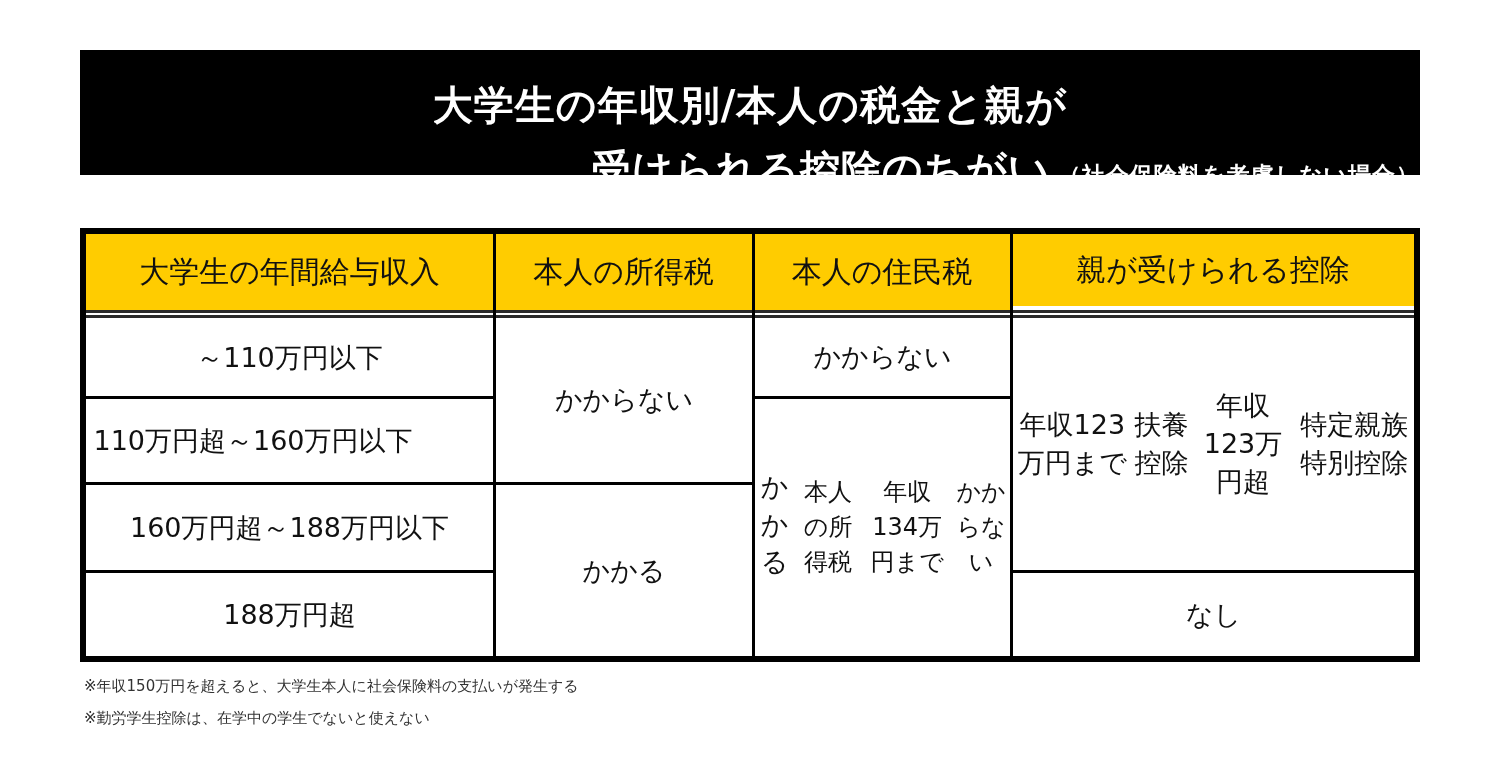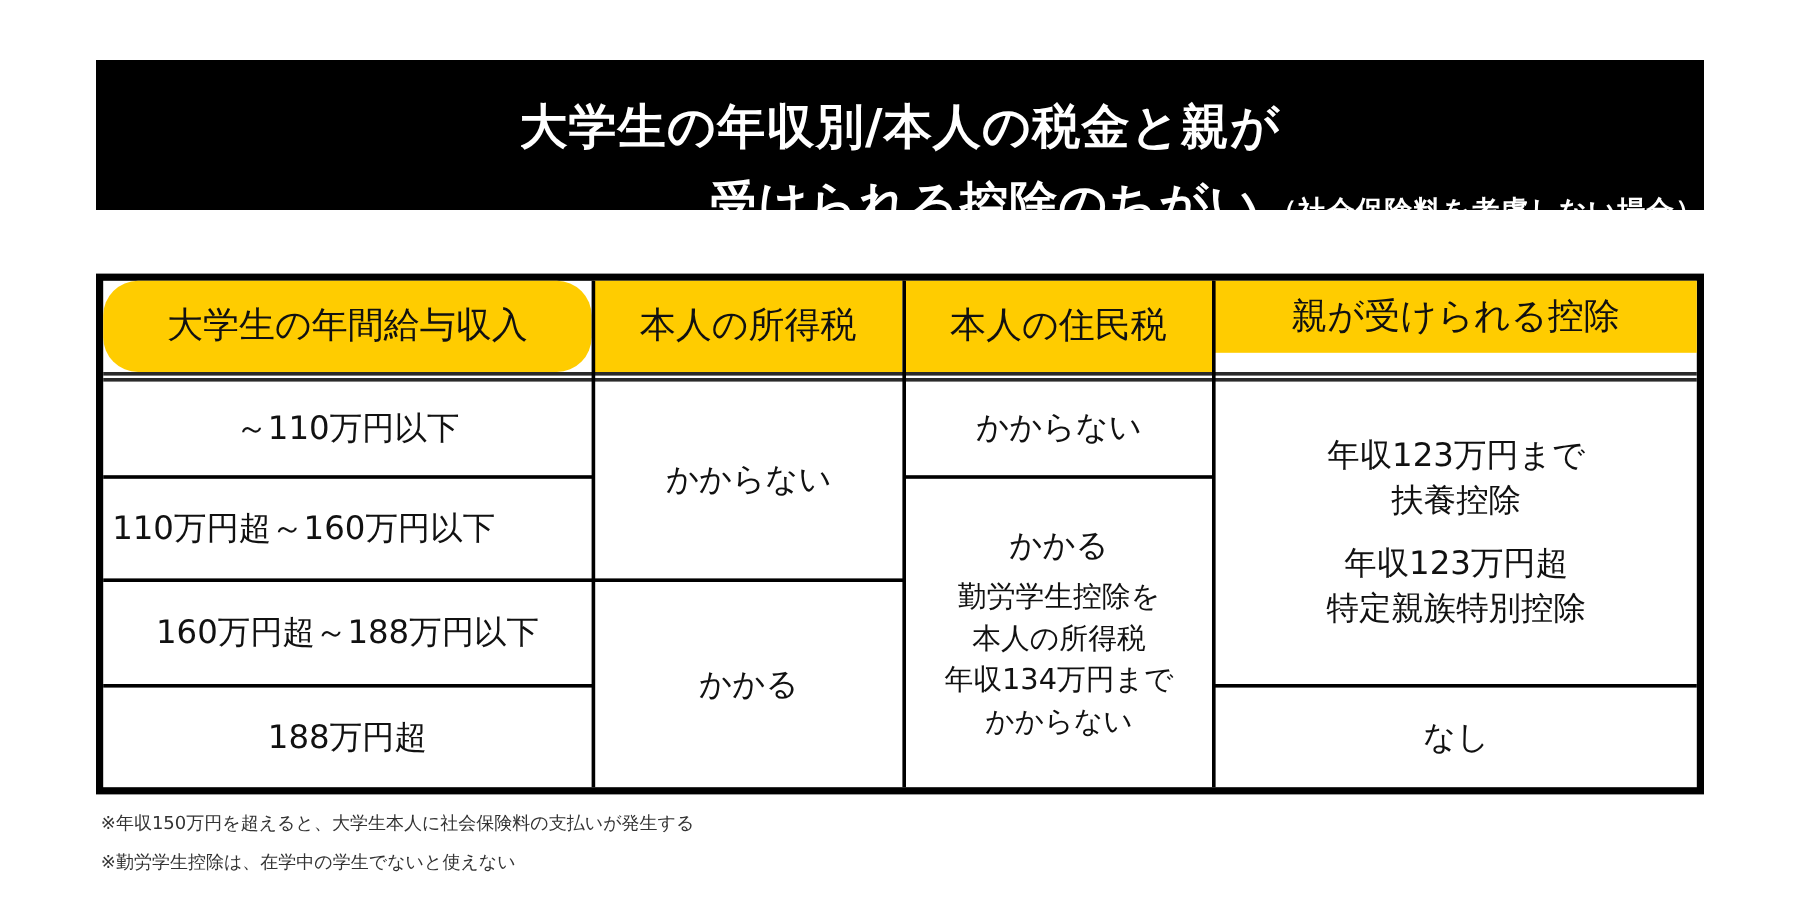--- a/index.html
+++ b/index.html
@@ -12,41 +12,41 @@
   .title-sub { font-size:23px; font-weight:bold; margin-left:8px; }
 
   .table { position:absolute; left:80px; top:228px; width:1340px; height:434px; background:#000; }
   .inner { position:absolute; left:6px; top:6px; width:1328px; height:422px; background:#fff; }
   .cell { position:absolute; display:flex; align-items:center; justify-content:center; text-align:center;
           box-sizing:border-box; font-size:27px; line-height:1.4; }
   .hdr { background:#FFCC00; font-size:30px; color:#111; }
   .hline { position:absolute; background:#000; }
   .vline { position:absolute; background:#000; }
   .small { font-size:24px; line-height:1.45; }
-  .stack { display:flex; flex-direction:column; align-items:center; }
+  .stack { display:flex; align-items:center; }
 
   .note { position:absolute; left:84px; font-size:15px; color:#333; }
 </style>
 </head>
 <body>
 
 <div class="title-box">
   <div class="title-line1">大学生の年収別/本人の税金と親が</div>
   <div class="title-line2">
     <span>受けられる控除のちがい</span><span class="title-sub">（社会保険料を考慮しない場合）</span>
   </div>
 </div>
 
 <div class="table">
   <div class="inner">
 
-    <div class="cell hdr" style="left:0;top:0;width:407px;height:76px;border-radius:29px;">大学生の年間給与収入</div>
+    <div class="cell hdr" style="left:0;top:0;width:407px;height:76px;">大学生の年間給与収入</div>
     <div class="cell hdr" style="left:409px;top:0;width:257px;height:76px;">本人の所得税</div>
     <div class="cell hdr" style="left:668px;top:0;width:256px;height:76px;">本人の住民税</div>
-    <div class="cell hdr" style="left:926px;top:0;width:402px;height:60px;">親が受けられる控除</div>
+    <div class="cell hdr" style="left:926px;top:0;width:402px;height:72px;">親が受けられる控除</div>
 
     <div class="hline" style="left:0;top:76px;width:1328px;height:3px;background:#2a2a2a;"></div>
     <div class="hline" style="left:0;top:81px;width:1328px;height:3px;background:#2a2a2a;"></div>
 
     <div class="vline" style="left:407px;top:0;width:3px;height:422px;"></div>
     <div class="vline" style="left:666px;top:0;width:3px;height:422px;"></div>
     <div class="vline" style="left:924px;top:0;width:3px;height:422px;"></div>
 
     <div class="cell" style="left:0;top:84px;width:407px;height:79px;">～110万円以下</div>
     <div class="hline" style="left:0;top:162px;width:408px;height:3px;"></div>
@@ -57,21 +57,20 @@
     <div class="cell" style="left:0;top:339px;width:407px;height:83px;">188万円超</div>
 
     <div class="cell" style="left:410px;top:84px;width:256px;height:164px;">かからない</div>
     <div class="cell" style="left:410px;top:251px;width:256px;height:171px;">かかる</div>
 
     <div class="cell" style="left:669px;top:84px;width:255px;height:78px;">かからない</div>
     <div class="hline" style="left:669px;top:162px;width:256px;height:3px;"></div>
     <div class="cell" style="left:669px;top:165px;width:255px;height:257px;">
       <div class="stack">
         <div style="font-size:27px;margin-bottom:6px;">かかる</div>
-        <div class="small">勤労学生控除を</div>
         <div class="small">本人の所得税</div>
         <div class="small">年収134万円まで</div>
         <div class="small">かからない</div>
       </div>
     </div>
 
     <div class="cell" style="left:927px;top:84px;width:401px;height:252px;">
       <div class="stack">
         <div>年収123万円まで</div>
         <div>扶養控除</div>

